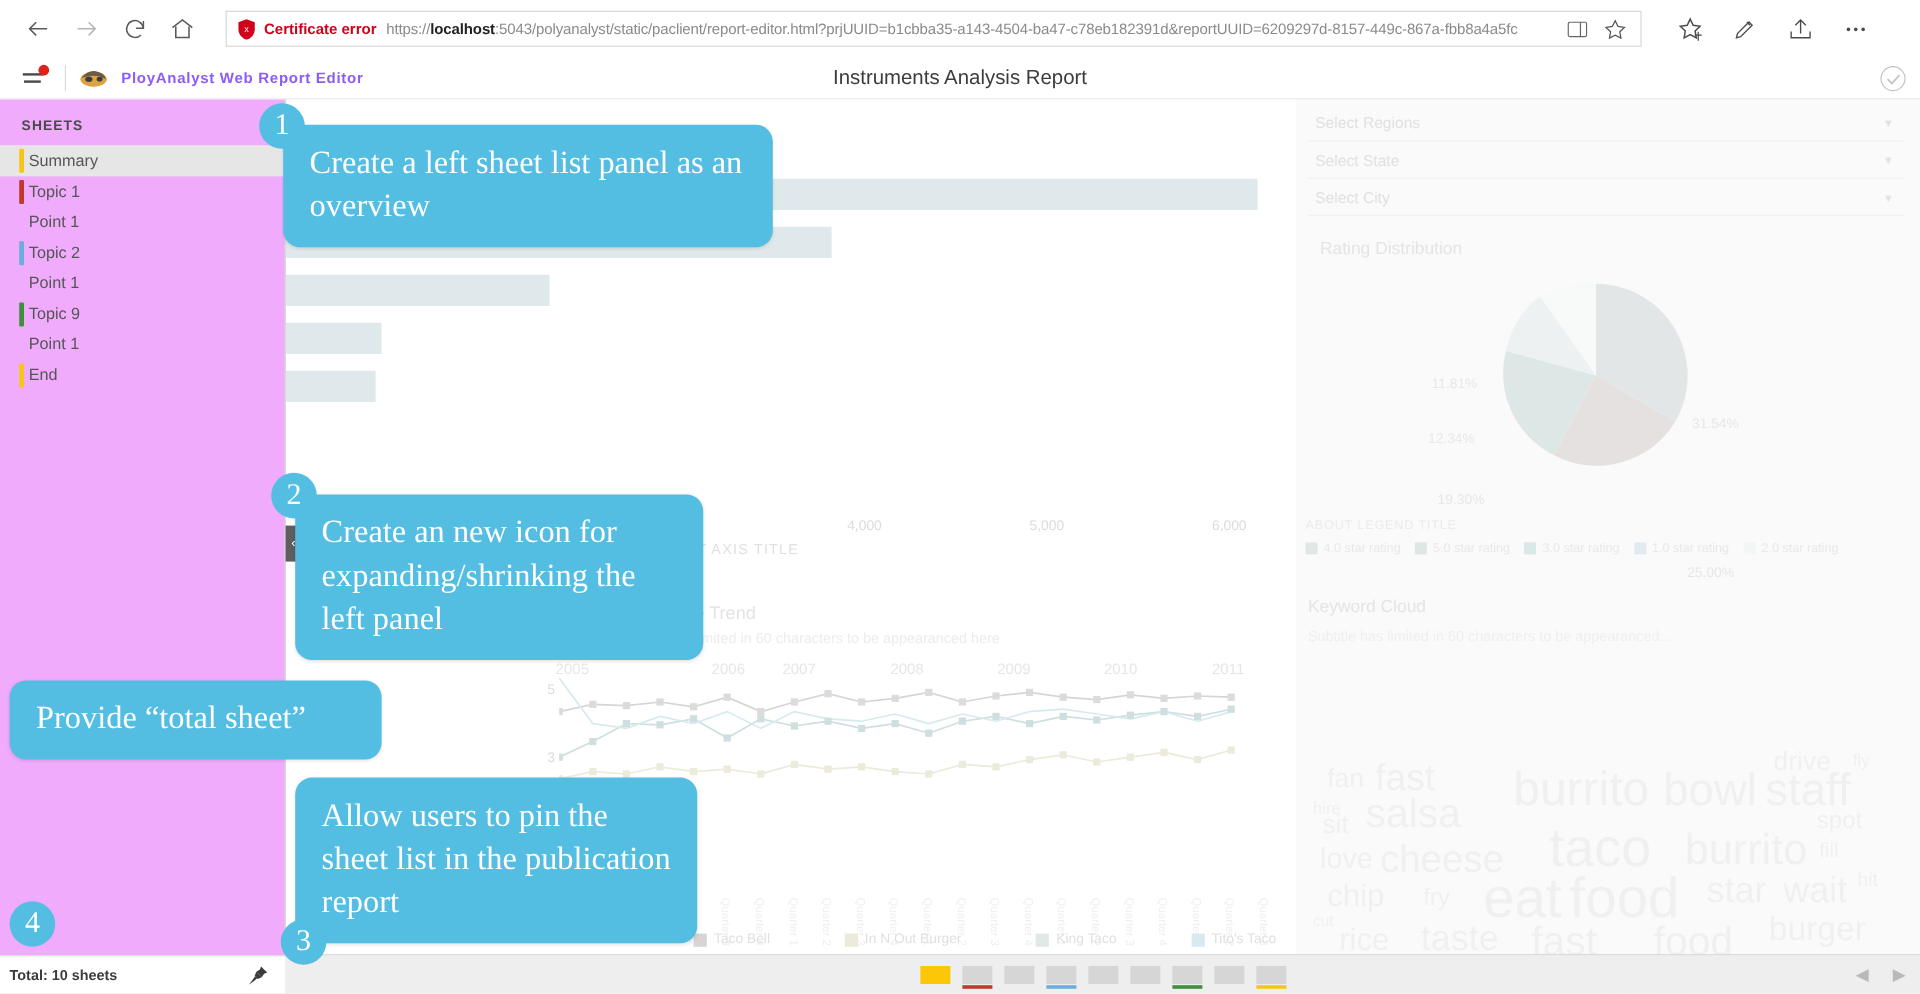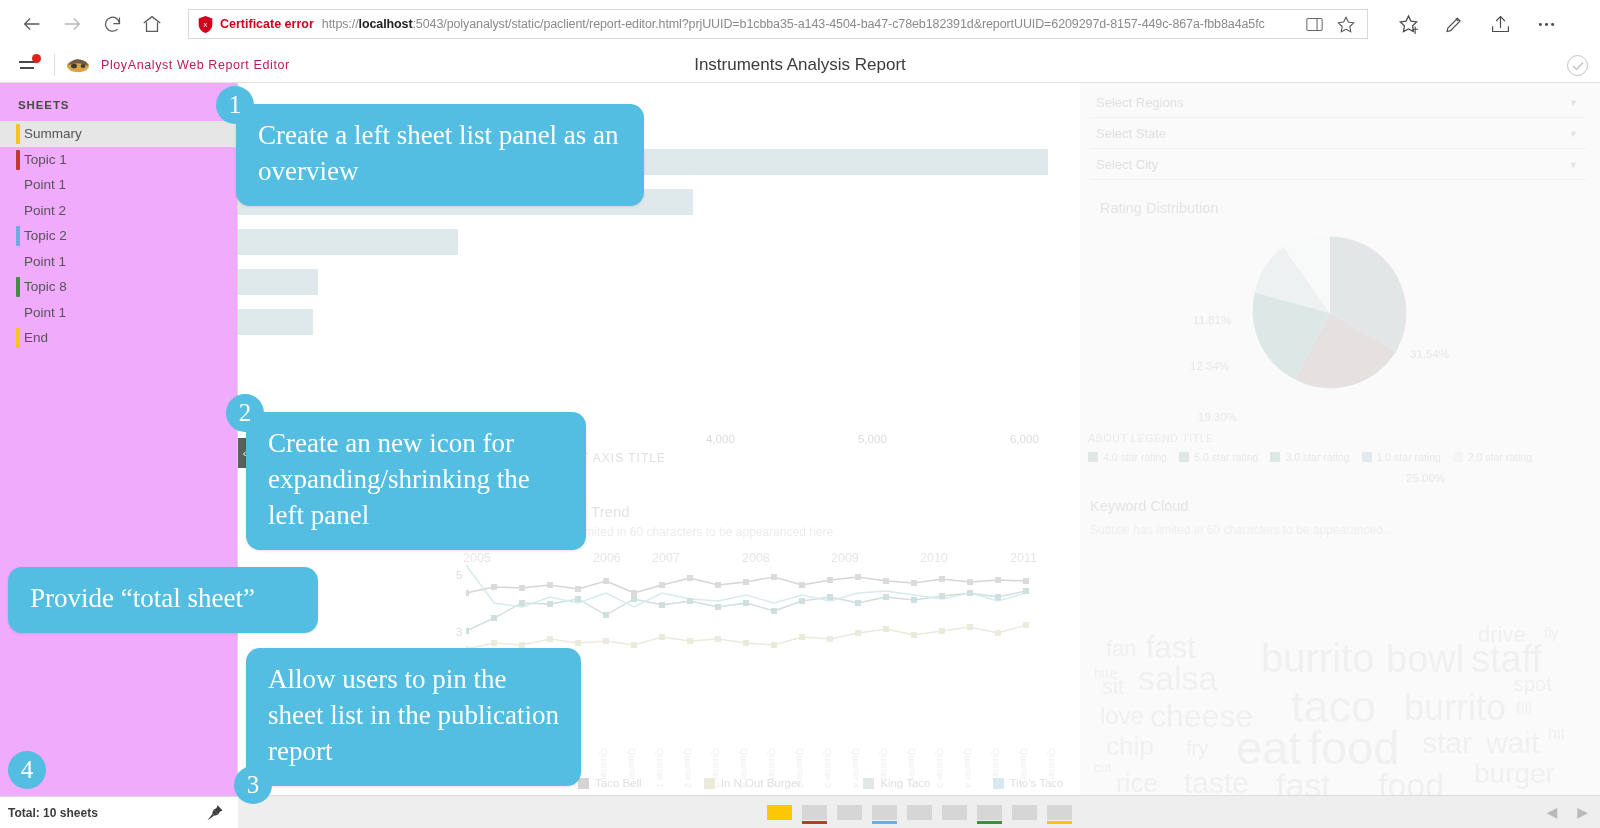--- a/index.html
+++ b/index.html
@@ -55,21 +55,21 @@
     display: flex; align-items: center;
   }
   .hamburger { position: relative; width: 34px; height: 35px; display: flex; flex-direction: column;
      justify-content: center; align-items: center; margin-left: 10px; }
   .hamburger i { display: block; width: 17px; height: 2px; background: #4a4a4a; margin: 2px 0; }
   .hamburger i:nth-child(2) { width: 14px; }
   .ham-dot { position: absolute; right: 3px; top: 6px; width: 9px; height: 9px; border-radius: 50%; background: #e0201b; }
   .hdr-divider { width: 1px; height: 22px; background: #dcdcdc; margin: 0 10px; }
   .app-logo { width: 26px; height: 22px; position: relative; }
   .app-title-small {
-    font-size: 12.5px; color: #be185d; font-weight: 400; letter-spacing: 0.6px; margin-left: 10px;
+    font-size: 12.5px; color: #8b5cf6; font-weight: 700; letter-spacing: 0.6px; margin-left: 10px;
   }
   .report-title {
     position: absolute; left: 0; right: 0; text-align: center;
     font-size: 17px; color: #3c3c3c; font-weight: 400;
     pointer-events: none;
   }
   .hdr-check { position: absolute; right: 12px; top: 7px; width: 21px; height: 21px;
     border-radius: 50%; border: 1.6px solid #c3c3c3; display: flex; align-items: center; justify-content: center; }
   .hdr-check svg { display:block; }
 
@@ -547,33 +547,30 @@
       <span class="bar" style="background:#f5c518"></span>
       <span>Summary</span>
     </div>
     <div class="sheet-item">
       <span class="bar" style="background:#c0392b"></span>
       <span>Topic 1</span>
     </div>
     <div class="sheet-item sub">
       <span>Point 1</span>
     </div>
-    <div class="sheet-item sub">
-      <span>Point 2</span>
-    </div>
     <div class="sheet-item">
       <span class="bar" style="background:#6aaede"></span>
       <span>Topic 2</span>
     </div>
     <div class="sheet-item sub">
       <span>Point 1</span>
     </div>
     <div class="sheet-item">
       <span class="bar" style="background:#3f8f3f"></span>
-      <span>Topic 8</span>
+      <span>Topic 9</span>
     </div>
     <div class="sheet-item sub">
       <span>Point 1</span>
     </div>
     <div class="sheet-item">
       <span class="bar" style="background:#f5c518"></span>
       <span>End</span>
     </div>
 
     <div class="sheets-footer">

